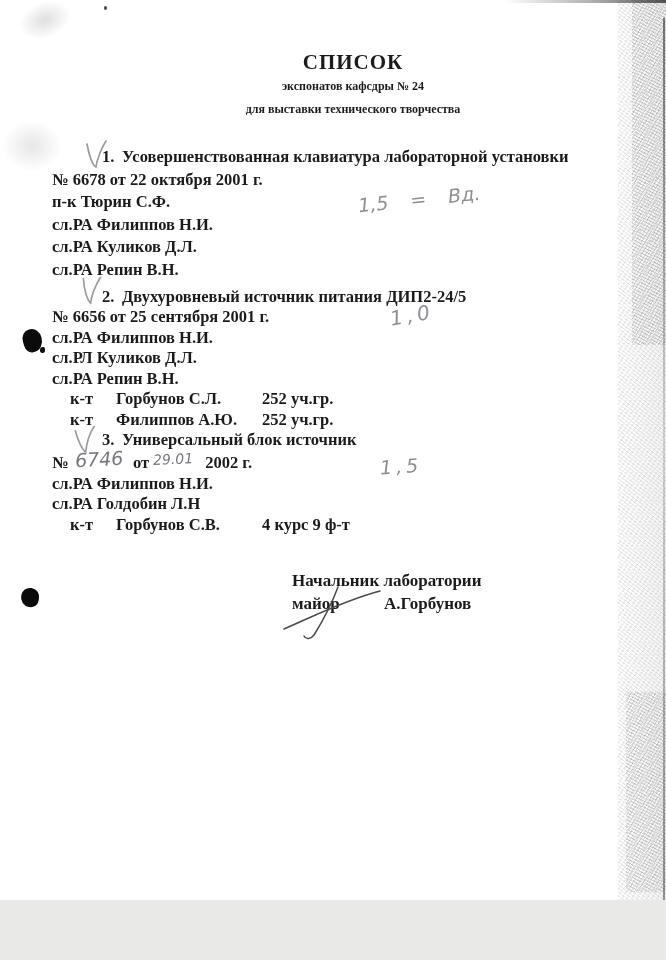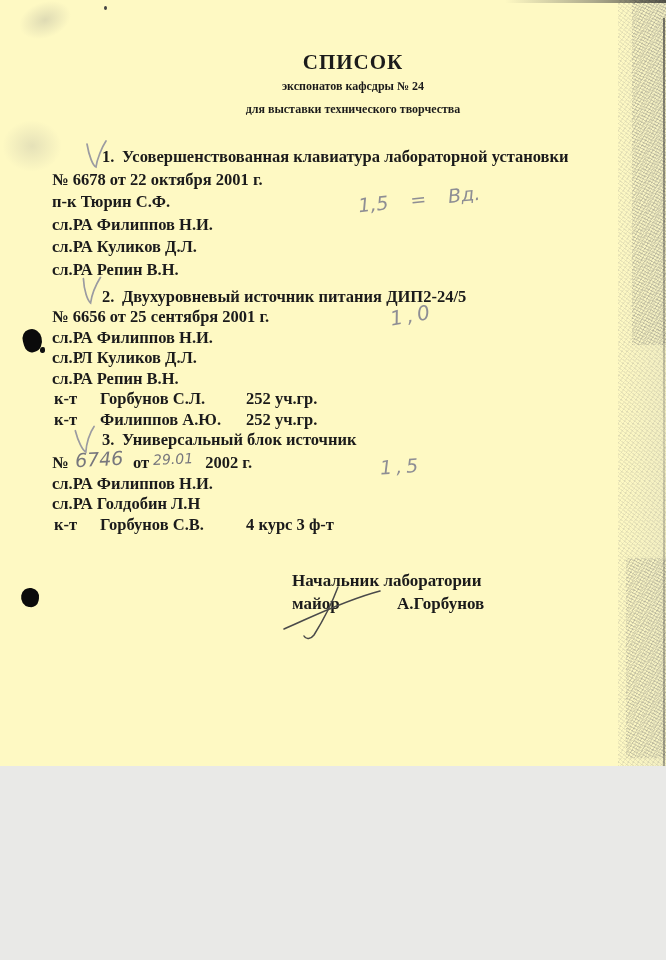--- a/index.html
+++ b/index.html
@@ -1,18 +1,18 @@
 <!DOCTYPE html>
 <html><head>
 <meta charset="utf-8">
 <style>
   html,body{margin:0;padding:0;background:#e9e9e7;}
   .sheet{
-    position:relative;width:666px;height:766px;margin:0 auto;
-    background:#fef9c3;overflow:hidden;
+    position:relative;width:666px;height:900px;margin:0 auto;
+    background:#ffffff;overflow:hidden;
     font-family:"Liberation Serif", serif;
     color:#1b1b1b;font-weight:bold;
   }
   
   .edge-right-grain{
     position:absolute;top:0;right:0;width:48px;height:100%;
     background-image:
       repeating-linear-gradient(37deg, rgba(125,125,125,.14) 0 1px, transparent 1px 3px),
       repeating-linear-gradient(-53deg, rgba(120,120,120,.11) 0 1px, transparent 1px 4px),
       linear-gradient(to right, transparent, rgba(190,190,190,.18));
@@ -55,25 +55,25 @@
   .doc-sub{font-size:12px;line-height:21.5px;margin-top:1px;}
   .doc-list{position:absolute;top:146px;left:0;width:640px;font-size:16.5px;}
   .item{position:relative;}
   .item1{line-height:22.6px;margin-bottom:5px;}
   .item2{line-height:20.5px;}
   .item3{line-height:20.8px;}
   .row{white-space:nowrap;}
   .head{display:flex;padding-left:102px;}
   .num{width:20px;flex:none;}
   .sub{padding-left:52px;}
-  .cadet{padding-left:54px;display:flex;}
+  .cadet{padding-left:70px;display:flex;}
   .cadet .rank{width:46px;flex:none;}
   .cadet .cname{width:146px;flex:none;}
   .sig-block{position:absolute;top:570px;left:292px;font-size:17px;line-height:22.5px;}
-  .sig-row2{display:flex;gap:13px;}
+  .sig-row2{display:flex;}
   .sig-row2 .sig-rank{width:92px;flex:none;}
   
   .pencil{
     position:absolute;color:#8e8e94;font-family:"DejaVu Sans", sans-serif;
     font-style:italic;font-weight:400;white-space:nowrap;
   }
   .note1{left:358px;top:188px;font-size:19px;transform:rotate(-6deg);word-spacing:16px;}
   .note2{left:390px;top:303px;font-size:20px;transform:rotate(-10deg);letter-spacing:4px;}
   .note3{left:380px;top:455px;font-size:19px;transform:rotate(-4deg);letter-spacing:4px;}
   .hand{
@@ -155,21 +155,21 @@
         <span>Универсальный блок источник</span>
       </div>
       <div class="row sub">
         <span>№</span><span class="hand hand-number">6746</span><span>от</span><span class="hand hand-date">29.01</span><span>2002 г.</span>
       </div>
       <div class="row sub">сл.РА Филиппов Н.И.</div>
       <div class="row sub">сл.РА Голдобин Л.Н</div>
       <div class="row cadet">
         <span class="rank">к-т</span>
         <span class="cname">Горбунов С.В.</span>
-        <span>4 курс 3 ф-т</span>
+        <span>4 курс 9 ф-т</span>
       </div>
     </section>
 
   </main>
 
   <span class="pencil note1">1,5 = Вд.</span>
   <span class="pencil note2">1,0</span>
   <span class="pencil note3">1,5</span>
 
   <span class="checkmark c1">

